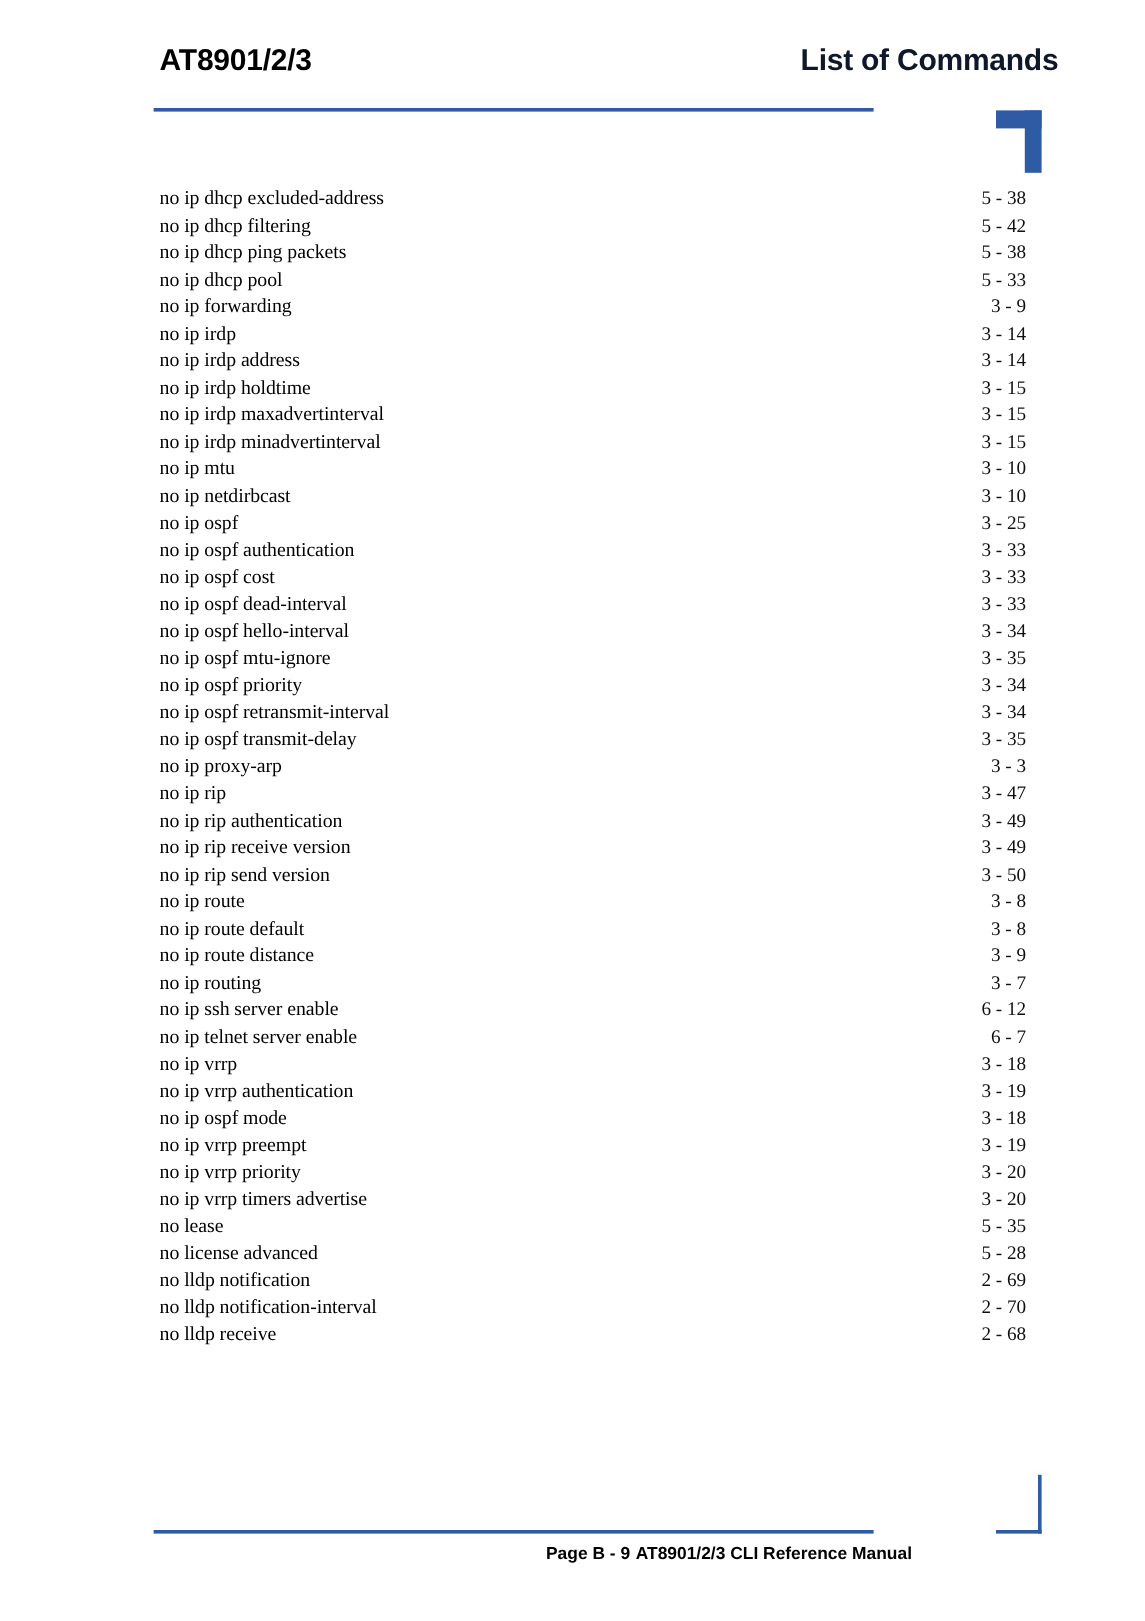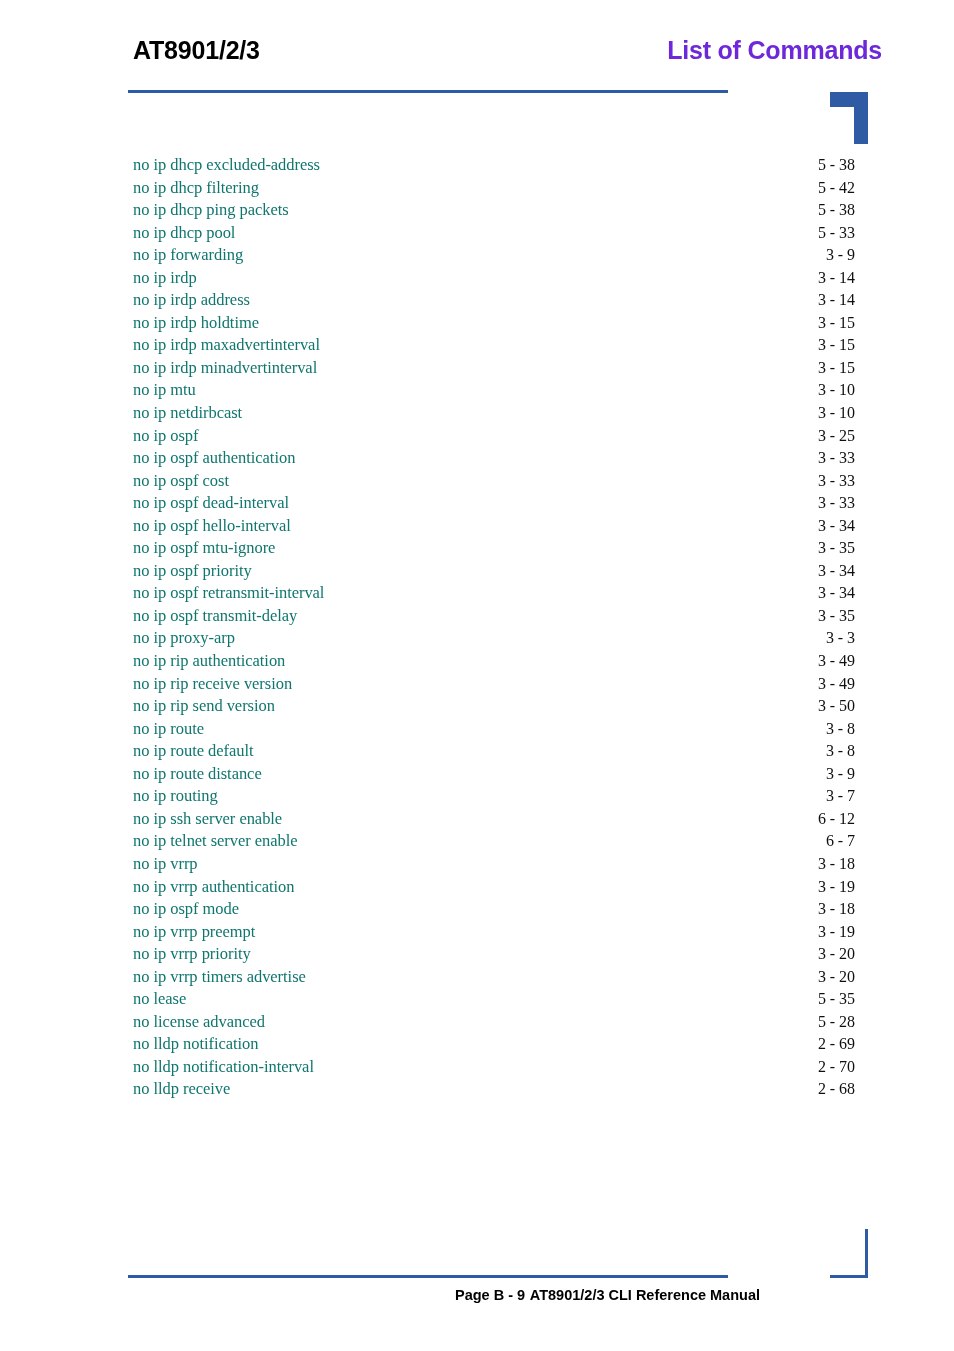--- a/index.html
+++ b/index.html
@@ -41,21 +41,21 @@
     white-space: nowrap;
   }
   .header-title-right {
     position: absolute;
     right: 92px;
     top: 36px;
     font-family: "Liberation Sans", "DejaVu Sans", sans-serif;
     font-weight: bold;
     font-size: 25px;
     letter-spacing: -0.2px;
-    color: #6d28d9;
+    color: #0f172a;
     white-space: nowrap;
     text-align: left;
   }
   .header-rule {
     position: absolute;
     left: 128px;
     top: 90px;
     width: 600px;
     height: 3px;
     background: #2F5AA4;
@@ -97,21 +97,21 @@
     display: flex;
     align-items: baseline;
     justify-content: space-between;
     height: 22.55px;
     line-height: 22.55px;
     white-space: nowrap;
   }
   .entry-name {
     font-family: "Liberation Serif", "DejaVu Serif", serif;
     font-size: 16.5px;
-    color: #0f766e;
+    color: #000000;
     letter-spacing: -0.05px;
   }
   .entry-page {
     font-family: "Liberation Serif", "DejaVu Serif", serif;
     font-size: 16px;
     color: #100f10;
     letter-spacing: -0.05px;
     text-align: right;
   }
 
@@ -277,20 +277,24 @@
       </div>
       <div class="index-row">
         <span class="entry-name">no ip ospf transmit-delay</span>
         <span class="entry-page">3 - 35</span>
       </div>
       <div class="index-row">
         <span class="entry-name">no ip proxy-arp</span>
         <span class="entry-page">3 - 3</span>
       </div>
       <div class="index-row">
+        <span class="entry-name">no ip rip</span>
+        <span class="entry-page">3 - 47</span>
+      </div>
+      <div class="index-row">
         <span class="entry-name">no ip rip authentication</span>
         <span class="entry-page">3 - 49</span>
       </div>
       <div class="index-row">
         <span class="entry-name">no ip rip receive version</span>
         <span class="entry-page">3 - 49</span>
       </div>
       <div class="index-row">
         <span class="entry-name">no ip rip send version</span>
         <span class="entry-page">3 - 50</span>

